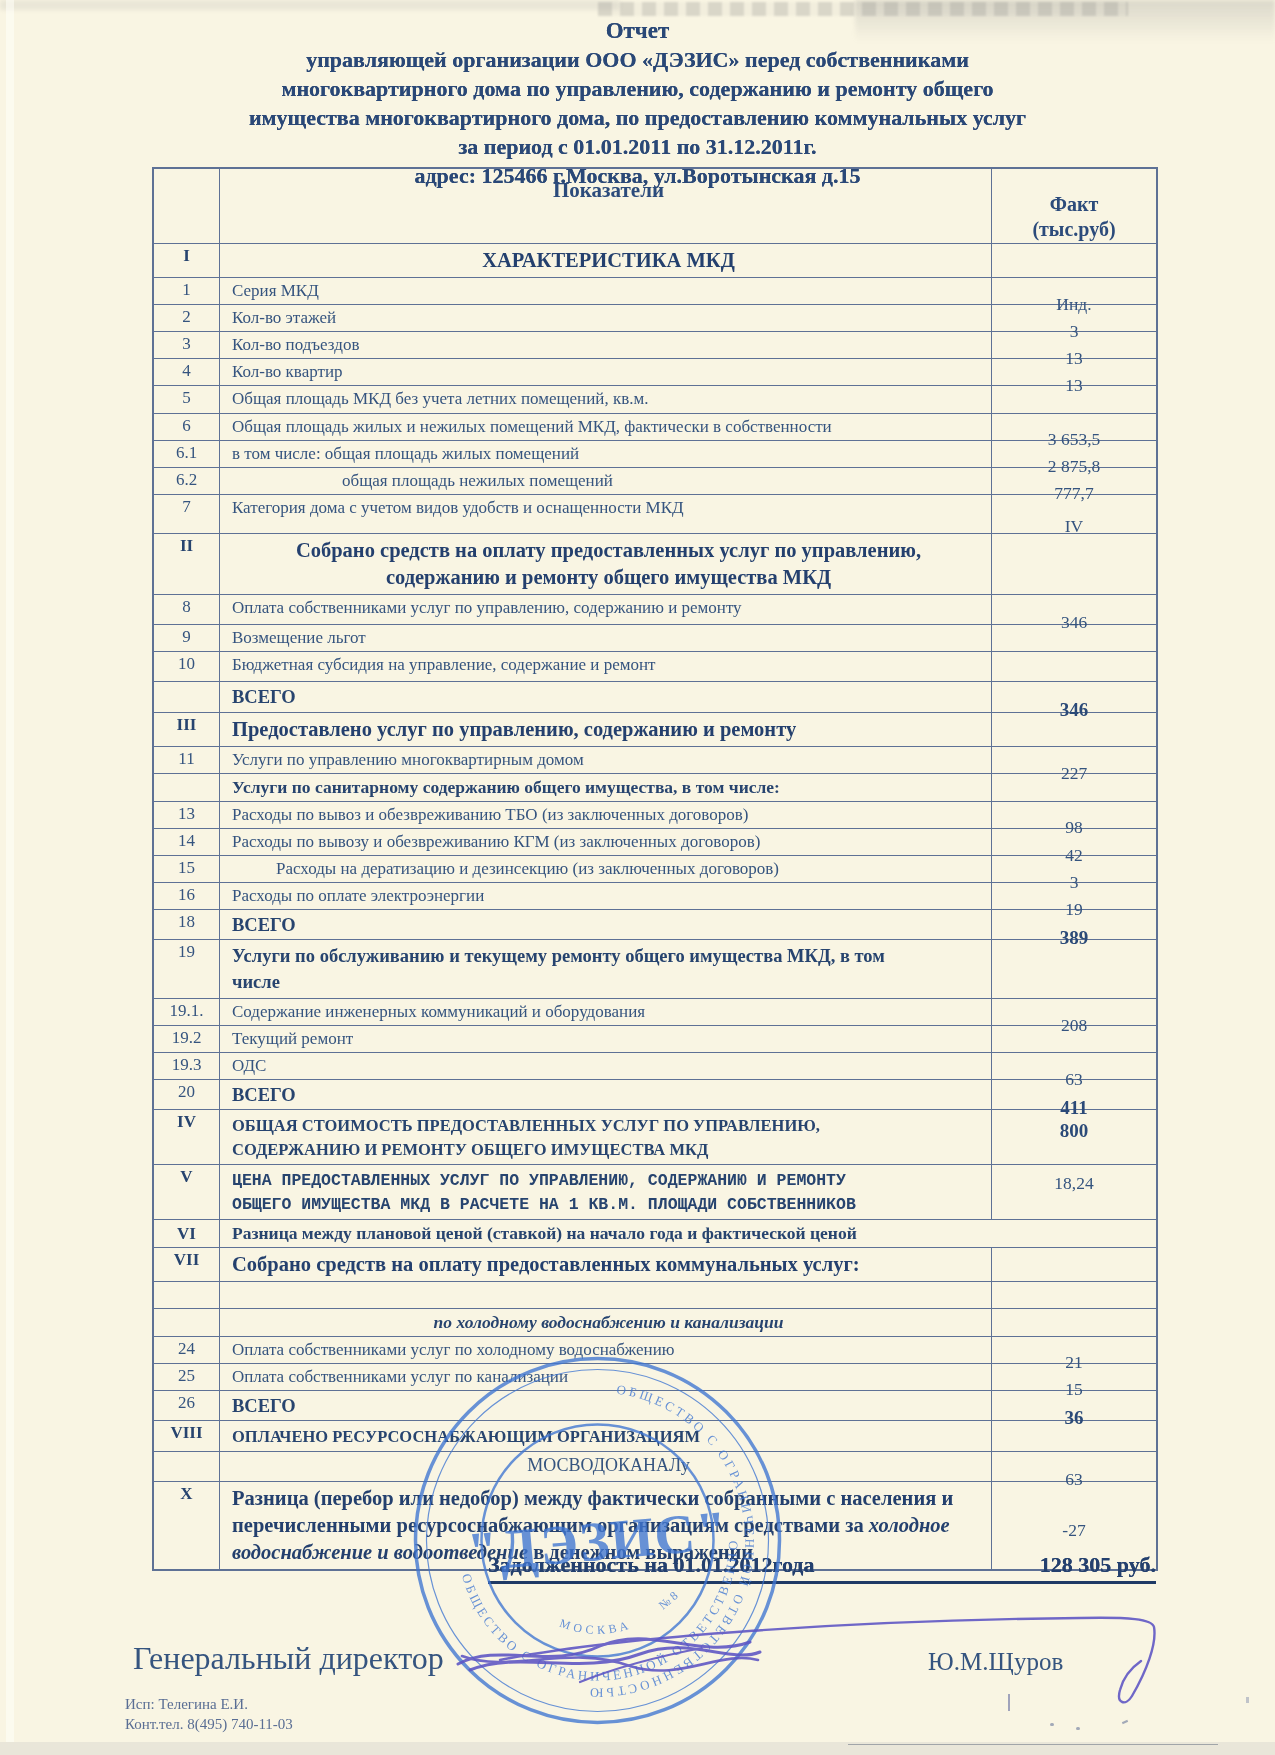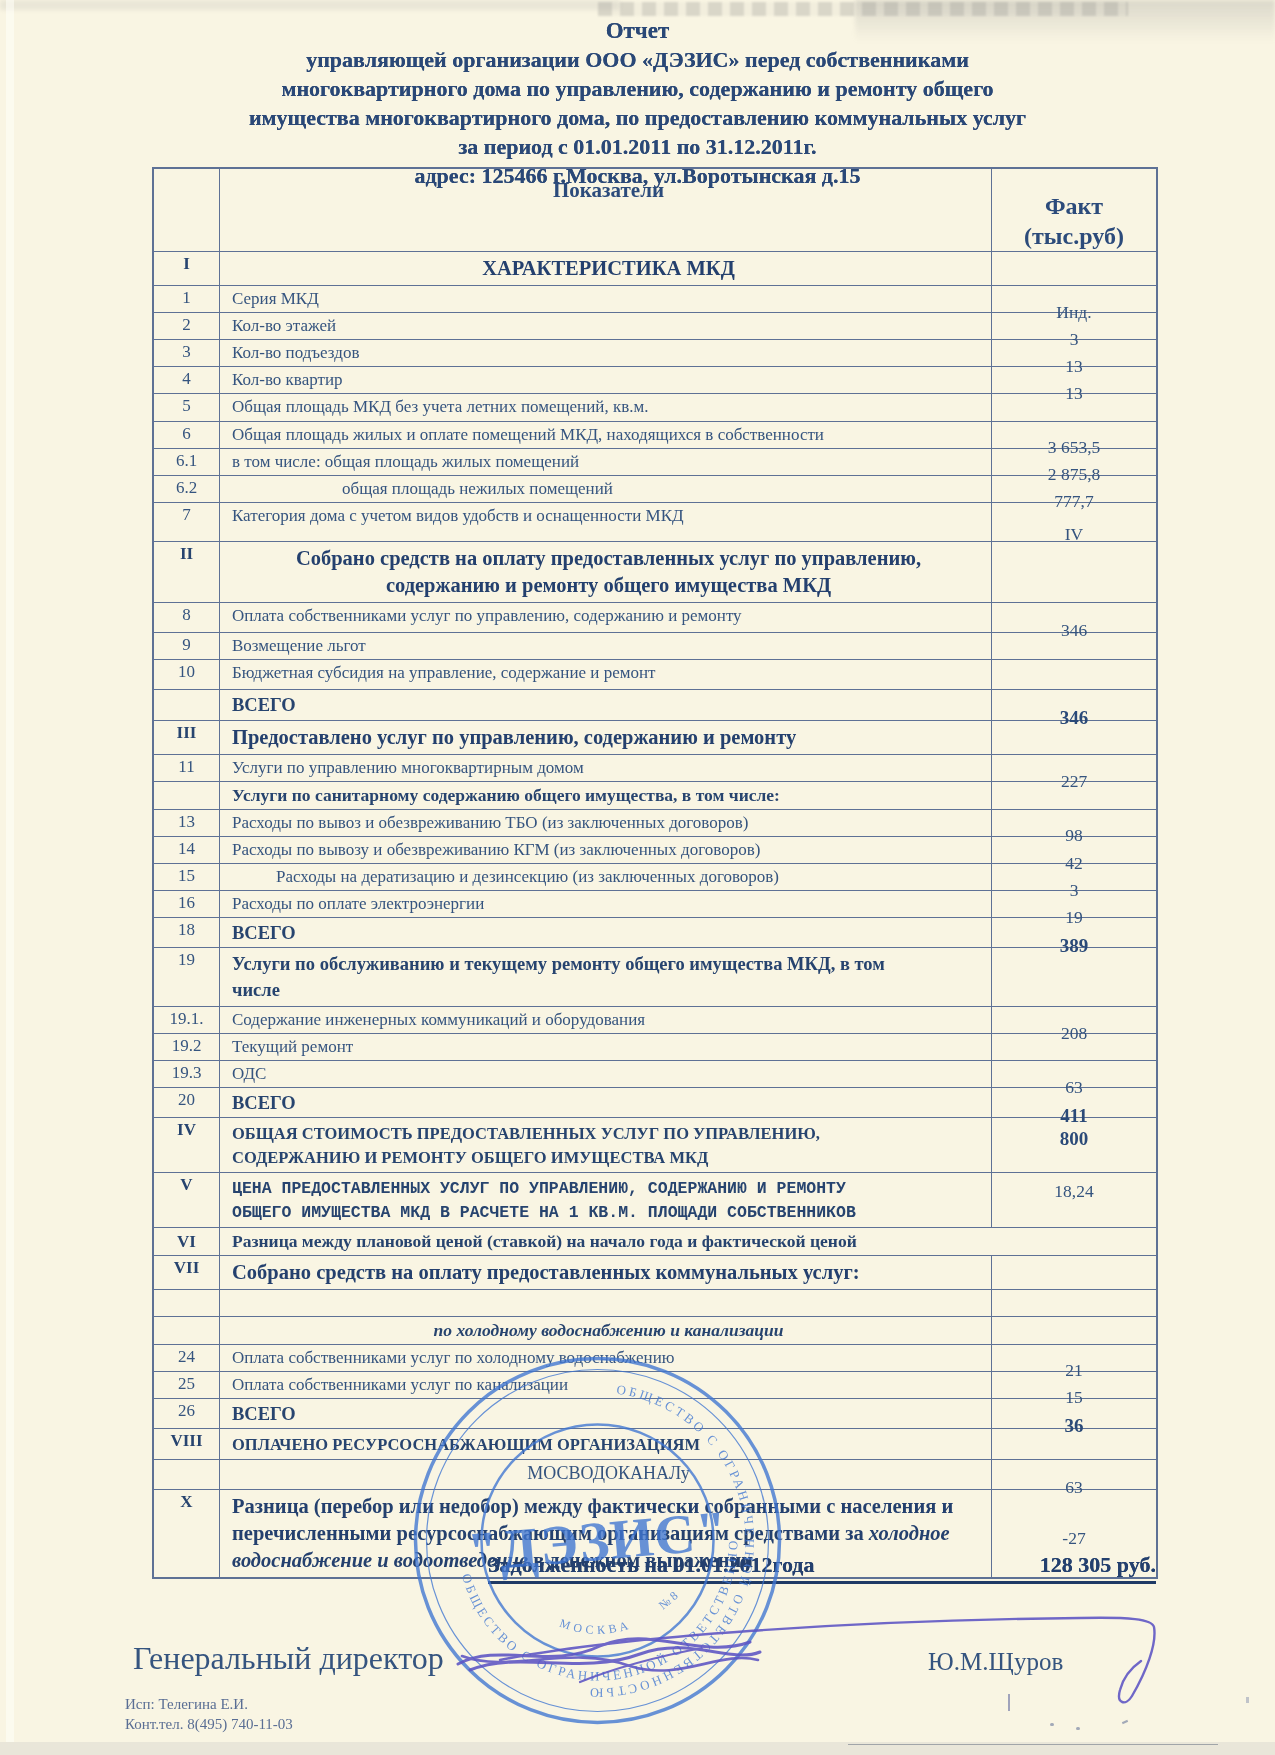--- a/index.html
+++ b/index.html
@@ -48,21 +48,21 @@
   .c.desc{flex:1 1 auto;border-left:1px solid #5e7195;padding:2px 6px 2px 12px;font-size:17px;line-height:1.3;}
   .c.val{width:165px;flex:0 0 165px;border-left:1px solid #5e7195;text-align:center;font-size:17.5px;
     display:flex;align-items:center;justify-content:center;position:relative;}
   .vs{display:inline-block;position:relative;z-index:2;}
   .vs.shift{transform:translateY(13px);}
   .vs.vb{font-weight:bold;font-size:19px;color:#2b4a78;}
   .c.val.vtop{align-items:flex-start;}
   
   .r-header{min-height:74px;border-top:none;}
   .r-header .c.desc{font-size:21px;font-weight:bold;text-align:center;padding-top:8px;color:#2c4b7b;}
-  .r-header .c.val{font-size:24px;font-weight:bold;color:#2c4b7b;line-height:1.25;padding-top:22px;align-items:center;}
+  .r-header .c.val{font-size:20px;font-weight:bold;color:#2c4b7b;line-height:1.25;padding-top:22px;align-items:center;}
   .r-sec .c.desc{font-weight:bold;font-size:20.5px;color:#24406e;line-height:1.32;padding-top:3px;padding-bottom:3px;}
   .r-center .c.desc{text-align:center;}
   .r-sec1{min-height:33px;}
   .r-caps .c.desc{font-weight:bold;font-size:16.5px;color:#27446f;line-height:1.45;padding-top:4px;}
   .r-med .c.desc{font-weight:bold;font-size:17.5px;color:#27446f;}
   .r-total .c.desc{font-weight:bold;font-size:18.5px;color:#27446f;padding-top:3px;}
   .r-subbold .c.desc{font-weight:bold;font-size:17.5px;color:#27446f;}
   .r-subbold19 .c.desc{font-weight:bold;font-size:18.5px;color:#27446f;line-height:1.4;padding-top:4px;}
   .r-subitalic .c.desc{font-weight:bold;font-style:italic;font-size:17.5px;text-align:center;color:#27446f;text-decoration:underline;}
   .r-subcenter .c.desc{text-align:center;font-size:18px;}
@@ -148,21 +148,21 @@
           <span class="vs shift">13</span>
         </div>
       </div>
       <div class="trow ">
         <div class="c num">5</div>
         <div class="c desc"><span style="display: inline-block;">Общая площадь МКД без учета летних помещений, кв.м.</span></div>
         <div class="c val"></div>
       </div>
       <div class="trow ">
         <div class="c num">6</div>
-        <div class="c desc"><span style="display: inline-block;">Общая площадь жилых и оплате помещений МКД, находящихся в собственности</span></div>
+        <div class="c desc"><span style="display: inline-block;">Общая площадь жилых и нежилых помещений МКД, фактически в собственности</span></div>
         <div class="c val">
           <span class="vs shift">3 653,5</span>
         </div>
       </div>
       <div class="trow ">
         <div class="c num">6.1</div>
         <div class="c desc"><span style="display: inline-block;">в том числе: общая площадь жилых помещений</span></div>
         <div class="c val">
           <span class="vs shift">2 875,8</span>
         </div>

